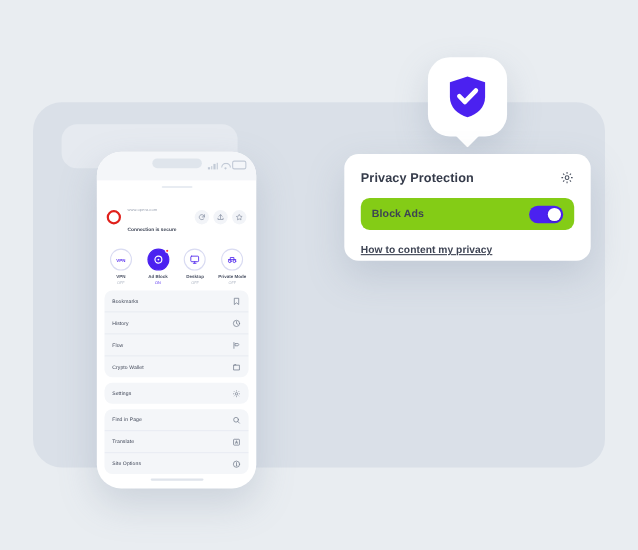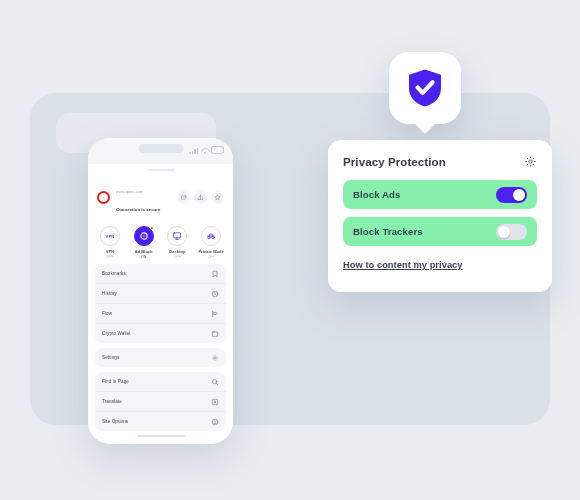--- a/index.html
+++ b/index.html
@@ -124,32 +124,32 @@
   }
   .badge svg{width:36px;height:40px;display:block;}
   .badge-tail{
     position:absolute;left:413px;top:122px;width:24px;height:12px;
     background:#fff;
     clip-path:polygon(50% 100%,0 0,100% 0);
   }
 
   
   .pop{
-    position:absolute;left:328px;top:140px;width:224px;
+    position:absolute;left:313px;top:140px;width:224px;
     background:#fff;border-radius:13px;
     box-shadow:0 14px 34px rgba(120,135,160,.25);
-    padding:15px 15px 20px;box-sizing:border-box;
+    padding:15px 15px 2px;box-sizing:border-box;
   }
   .pop-head{display:flex;align-items:center;justify-content:space-between;margin-bottom:12px;}
   .pop-title{font-size:11.5px;font-weight:700;color:#353b4a;letter-spacing:.1px;}
   .gear{width:13px;height:13px;color:#4a5160;display:block;}
 
   .prow{
     display:flex;align-items:center;justify-content:space-between;
-    background:#86efac;border-radius:8px;
+    background:#84cc16;border-radius:8px;
     height:29px;padding:0 10px;margin-bottom:8px;
   }
   .prow-label{font-size:9.6px;font-weight:700;color:#3d4353;letter-spacing:.1px;}
   .switch{width:31px;height:16px;border-radius:9px;background:#dfe3ea;position:relative;flex:none;}
   .switch .knob{
     position:absolute;top:2px;left:2px;width:12px;height:12px;border-radius:50%;
     background:#fff;box-shadow:0 1px 2px rgba(0,0,0,.18);
   }
   .switch.on{background:#4b21f0;}
   .switch.on .knob{left:17px;}
@@ -372,24 +372,18 @@
       </svg>
     </div>
 
     <div class="prow">
       <span class="prow-label">Block Ads</span>
       <span class="switch on">
         <span class="knob"></span>
       </span>
     </div>
 
-    <div class="prow">
-      <span class="prow-label">Block Trackers</span>
-      <span class="switch">
-        <span class="knob"></span>
-      </span>
-    </div>
 
     <a class="plink" href="#">How to content my privacy</a>
 
   </div>
 
 </div>
 
 </body></html>

